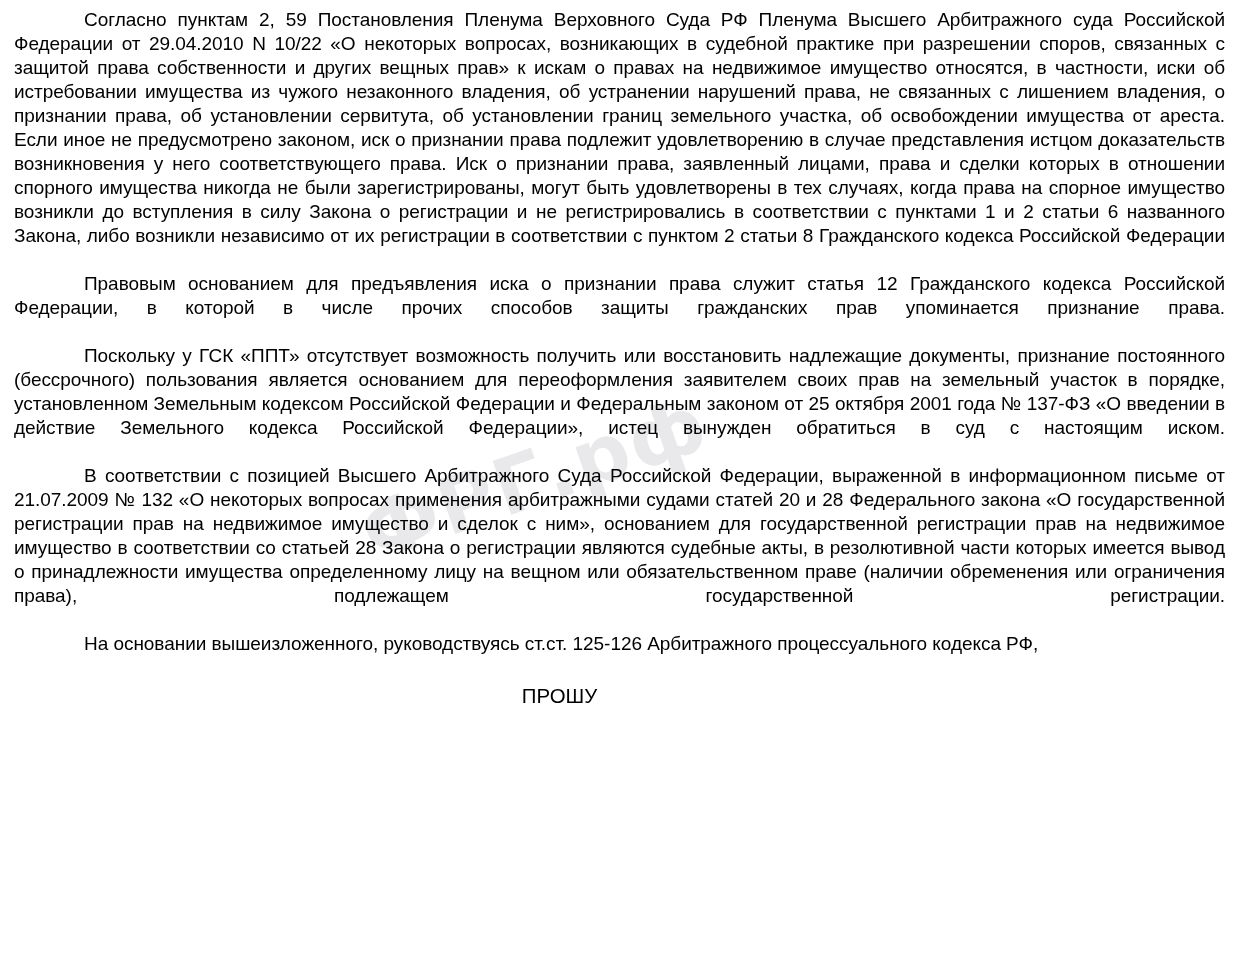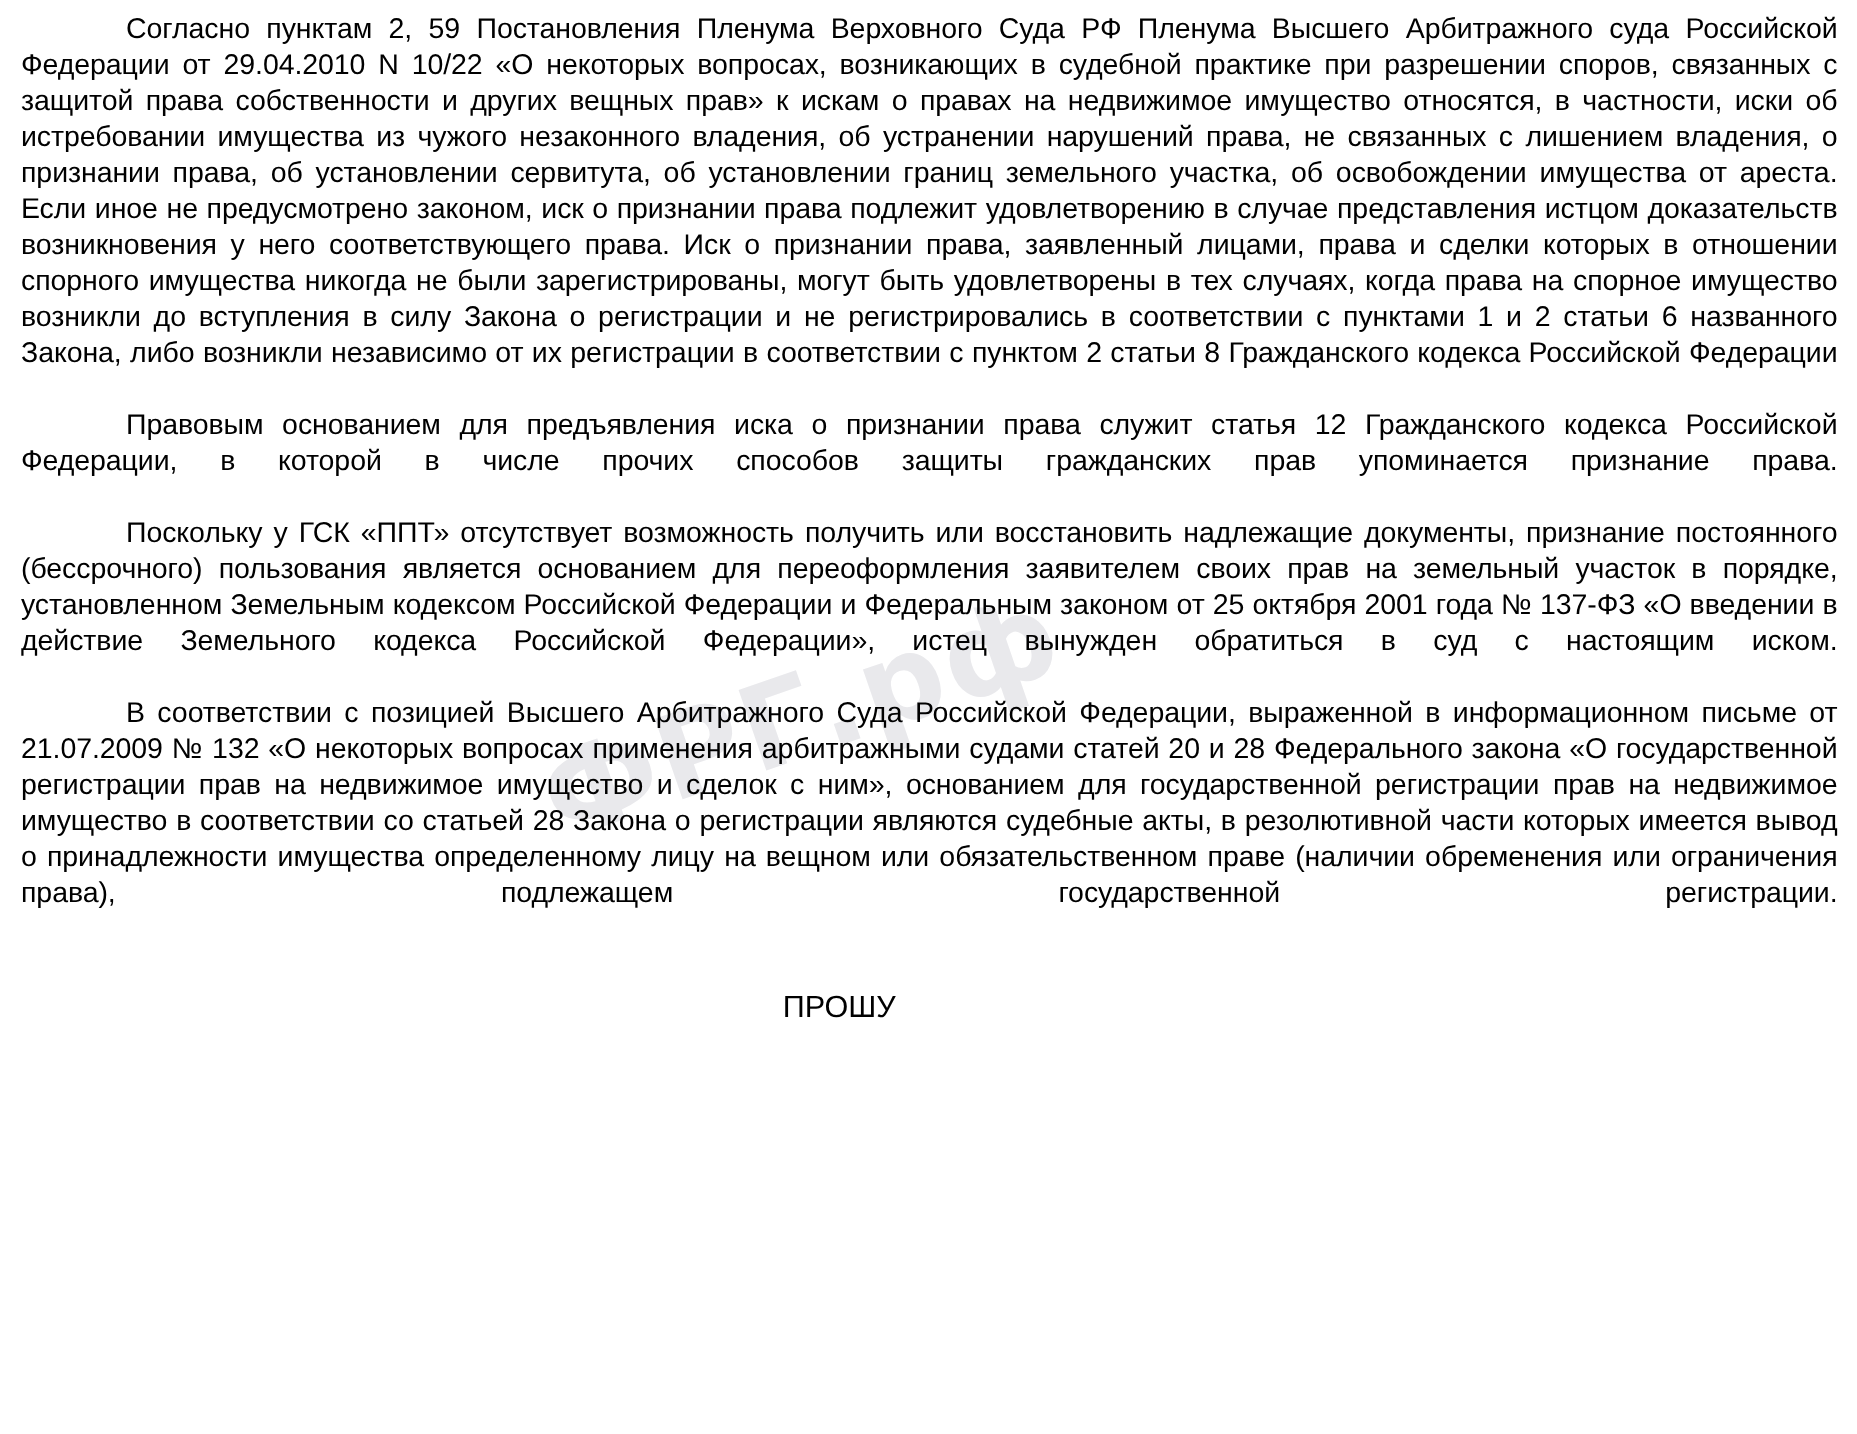--- a/index.html
+++ b/index.html
@@ -100,19 +100,20 @@
 
     <p class="para">Согласно пунктам 2, 59 Постановления Пленума Верховного Суда РФ Пленума Высшего Арбитражного суда Российской Федерации от 29.04.2010 N 10/22 «О некоторых вопросах, возникающих в судебной практике при разрешении споров, связанных с защитой права собственности и других вещных прав» к искам о правах на недвижимое имущество относятся, в частности, иски об истребовании имущества из чужого незаконного владения, об устранении нарушений права, не связанных с лишением владения, о признании права, об установлении сервитута, об установлении границ земельного участка, об освобождении имущества от ареста. Если иное не предусмотрено законом, иск о признании права подлежит удовлетворению в случае представления истцом доказательств возникновения у него соответствующего права. Иск о признании права, заявленный лицами, права и сделки которых в отношении спорного имущества никогда не были зарегистрированы, могут быть удовлетворены в тех случаях, когда права на спорное имущество возникли до вступления в силу Закона о регистрации и не регистрировались в соответствии с пунктами 1 и 2 статьи 6 названного Закона, либо возникли независимо от их регистрации в соответствии с пунктом 2 статьи 8 Гражданского кодекса Российской Федерации</p>
 
     <p class="para">Правовым основанием для предъявления иска о признании права служит статья 12 Гражданского кодекса Российской Федерации, в которой в числе прочих способов защиты гражданских прав упоминается признание права.</p>
 
 
     <p class="para">Поскольку у ГСК «ППТ» отсутствует возможность получить или восстановить надлежащие документы, признание постоянного (бессрочного) пользования является основанием для переоформления заявителем своих прав на земельный участок в порядке, установленном Земельным кодексом Российской Федерации и Федеральным законом от 25 октября 2001 года № 137-ФЗ «О введении в действие Земельного кодекса Российской Федерации», истец вынужден обратиться в суд с настоящим иском.</p>
 
     <p class="para">В соответствии с позицией Высшего Арбитражного Суда Российской Федерации, выраженной в информационном письме от 21.07.2009 № 132 «О некоторых вопросах применения арбитражными судами статей 20 и 28 Федерального закона «О государственной регистрации прав на недвижимое имущество и сделок с ним», основанием для государственной регистрации прав на недвижимое имущество в соответствии со статьей 28 Закона о регистрации являются судебные акты, в резолютивной части которых имеется вывод о принадлежности имущества определенному лицу на вещном или обязательственном праве (наличии обременения или ограничения права), подлежащем государственной регистрации.</p>
 
+    <p class="para no-stretch">На основании вышеизложенного, руководствуясь ст.ст. 125-126 Арбитражного процессуального кодекса РФ,</p>
 
     <div class="spacer-26"></div>
 
     <p class="centered">ПРОШУ</p>
 
   </div>
 </div>
 
 </body></html>

